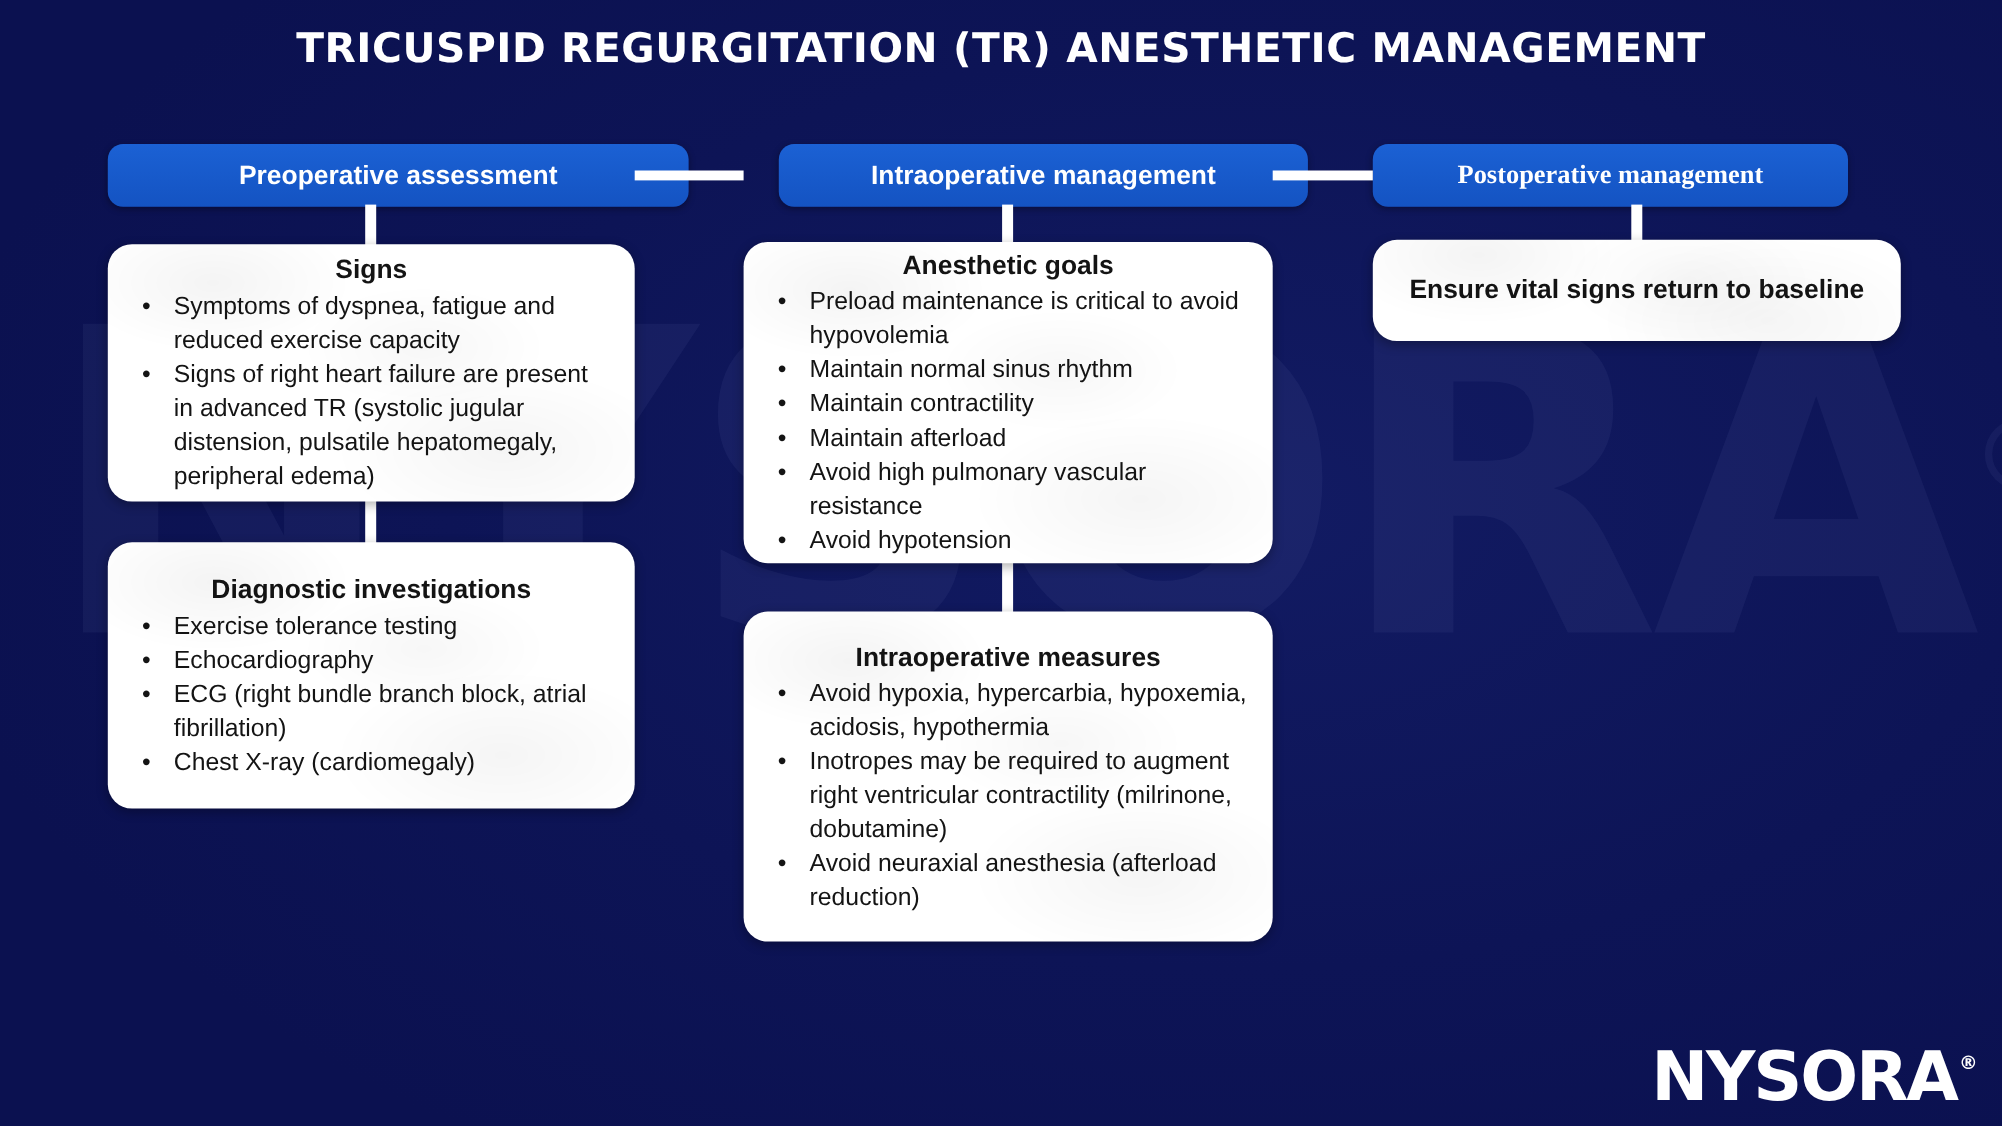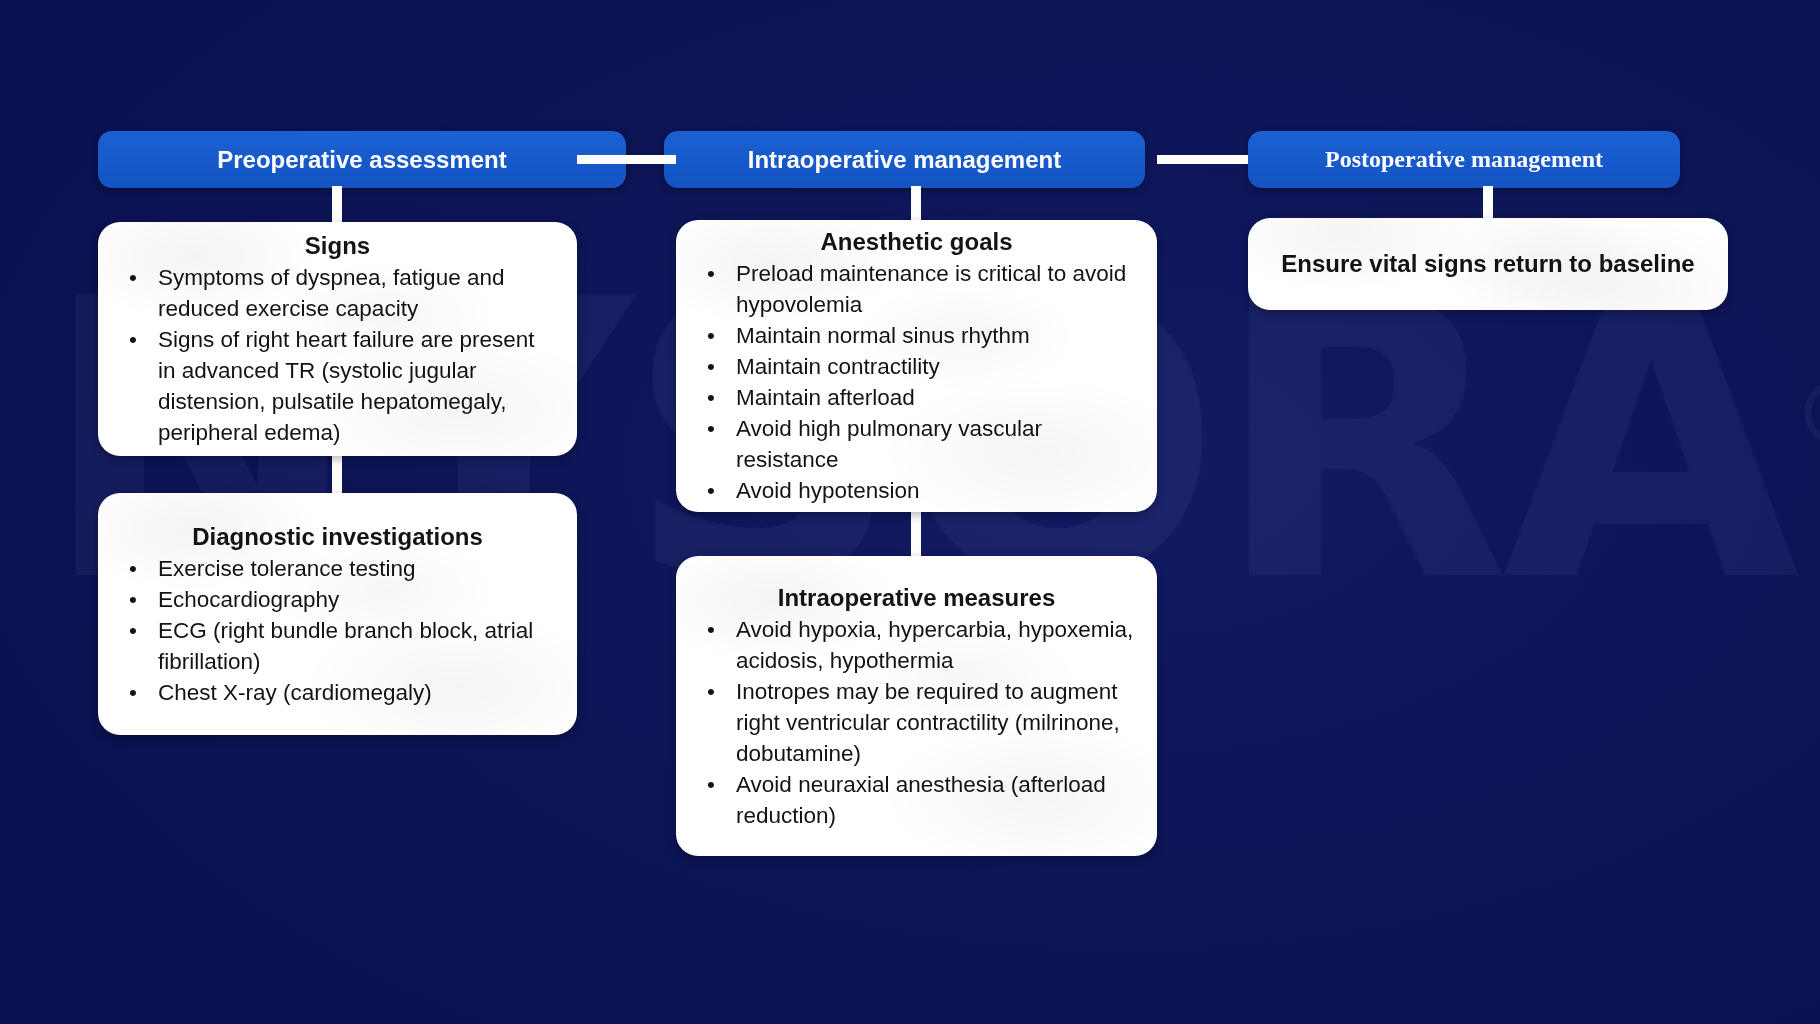--- a/index.html
+++ b/index.html
@@ -23,21 +23,21 @@
   }
   
   .hdr{
     position:absolute;top:131px;height:57px;border-radius:14px;
     background:linear-gradient(180deg,#1b61d4 0%,#1453c2 100%);
     color:#ffffff;font-weight:bold;font-size:24px;
     display:flex;align-items:center;justify-content:center;
     box-shadow:0 2px 6px rgba(0,0,0,0.35);
   }
   .hdr1{left:98px;width:528px;}
-  .hdr2{left:664px;width:481px;}
+  .hdr2{left:708px;width:481px;}
   .hdr3{left:1248px;width:432px;font-family:Liberation Serif, serif;}
   
   .conn{position:absolute;background:#ffffff;}
   .conn-h{height:9px;top:155px;}
   .conn-h1{left:577px;width:99px;}
   .conn-h2{left:1157px;width:91px;}
   .conn-v{width:10px;}
   .cv1a{left:332px;top:186px;height:38px;}
   .cv1b{left:332px;top:454px;height:42px;}
   .cv2a{left:911px;top:186px;height:36px;}
@@ -79,20 +79,21 @@
   }
   .logo .reg{font-size:17px;vertical-align:28px;letter-spacing:0;margin-left:2px;}
 </style>
 </head>
 <body>
 
 <div class="stage">
 
   <div class="watermark"><span>NYSORA</span><sup>®</sup></div>
 
+  <div class="main-title">TRICUSPID REGURGITATION (TR) ANESTHETIC MANAGEMENT</div>
 
   <div class="hdr hdr1">Preoperative assessment</div>
   <div class="hdr hdr2">Intraoperative management</div>
   <div class="hdr hdr3">Postoperative management</div>
 
   <div class="conn conn-h conn-h1"></div>
   <div class="conn conn-h conn-h2"></div>
   <div class="conn conn-v cv1a"></div>
   <div class="conn conn-v cv1b"></div>
   <div class="conn conn-v cv2a"></div>
@@ -135,14 +136,15 @@
       <li>Avoid hypoxia, hypercarbia, hypoxemia, acidosis, hypothermia</li>
       <li>Inotropes may be required to augment right ventricular contractility (milrinone, dobutamine)</li>
       <li>Avoid neuraxial anesthesia (afterload reduction)</li>
     </ul>
   </div>
 
   <div class="card card-post">
     <div class="post-text">Ensure vital signs return to baseline</div>
   </div>
 
+  <div class="logo"><span>NYSORA</span><span class="reg">®</span></div>
 
 </div>
 
 </body></html>

